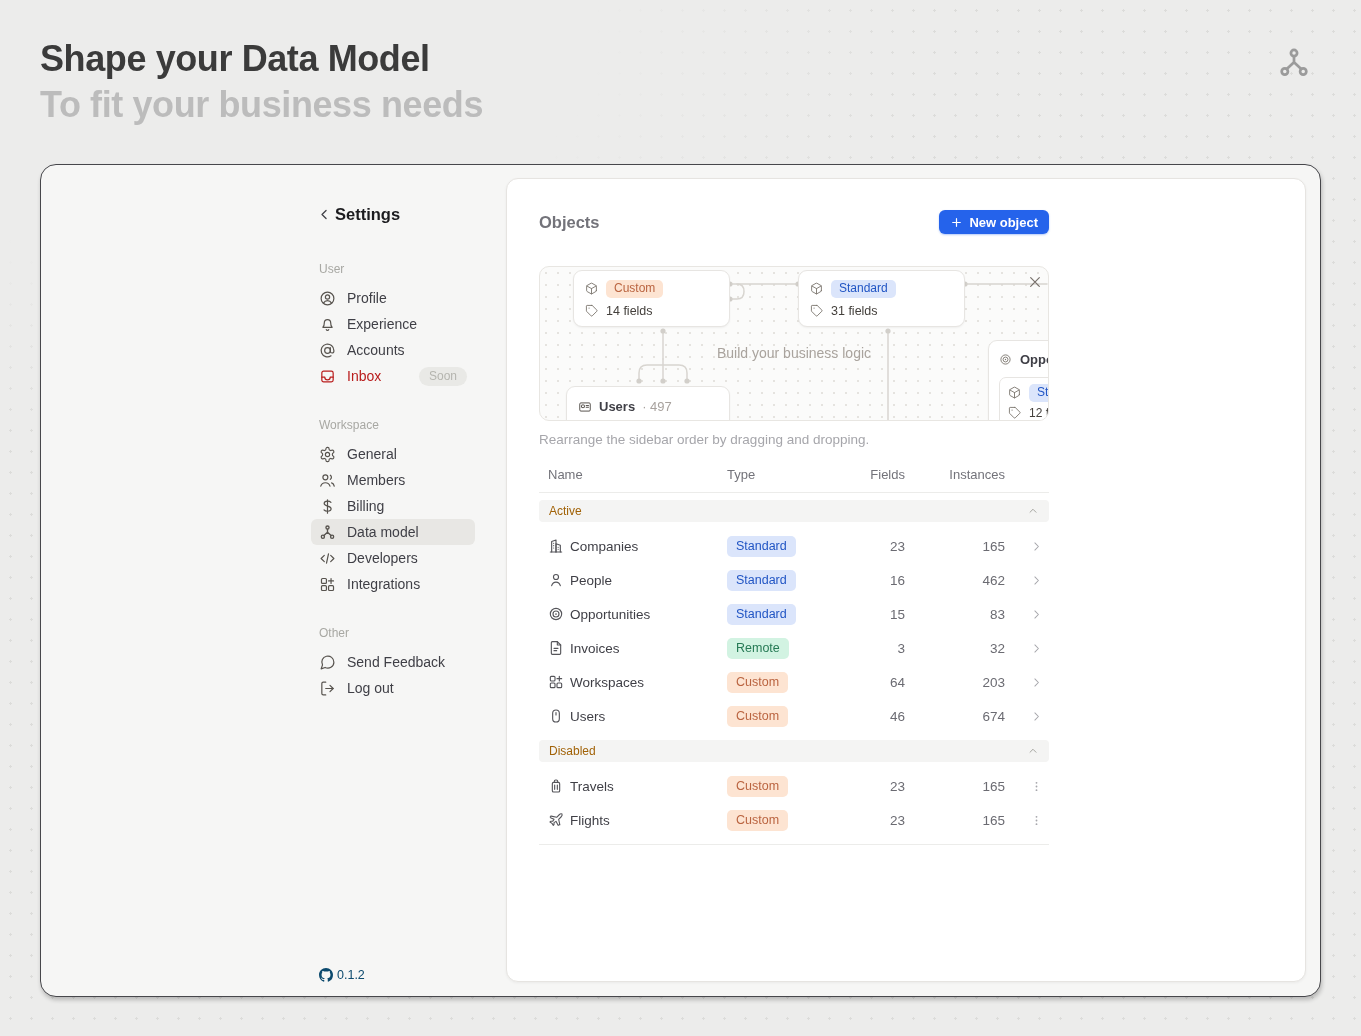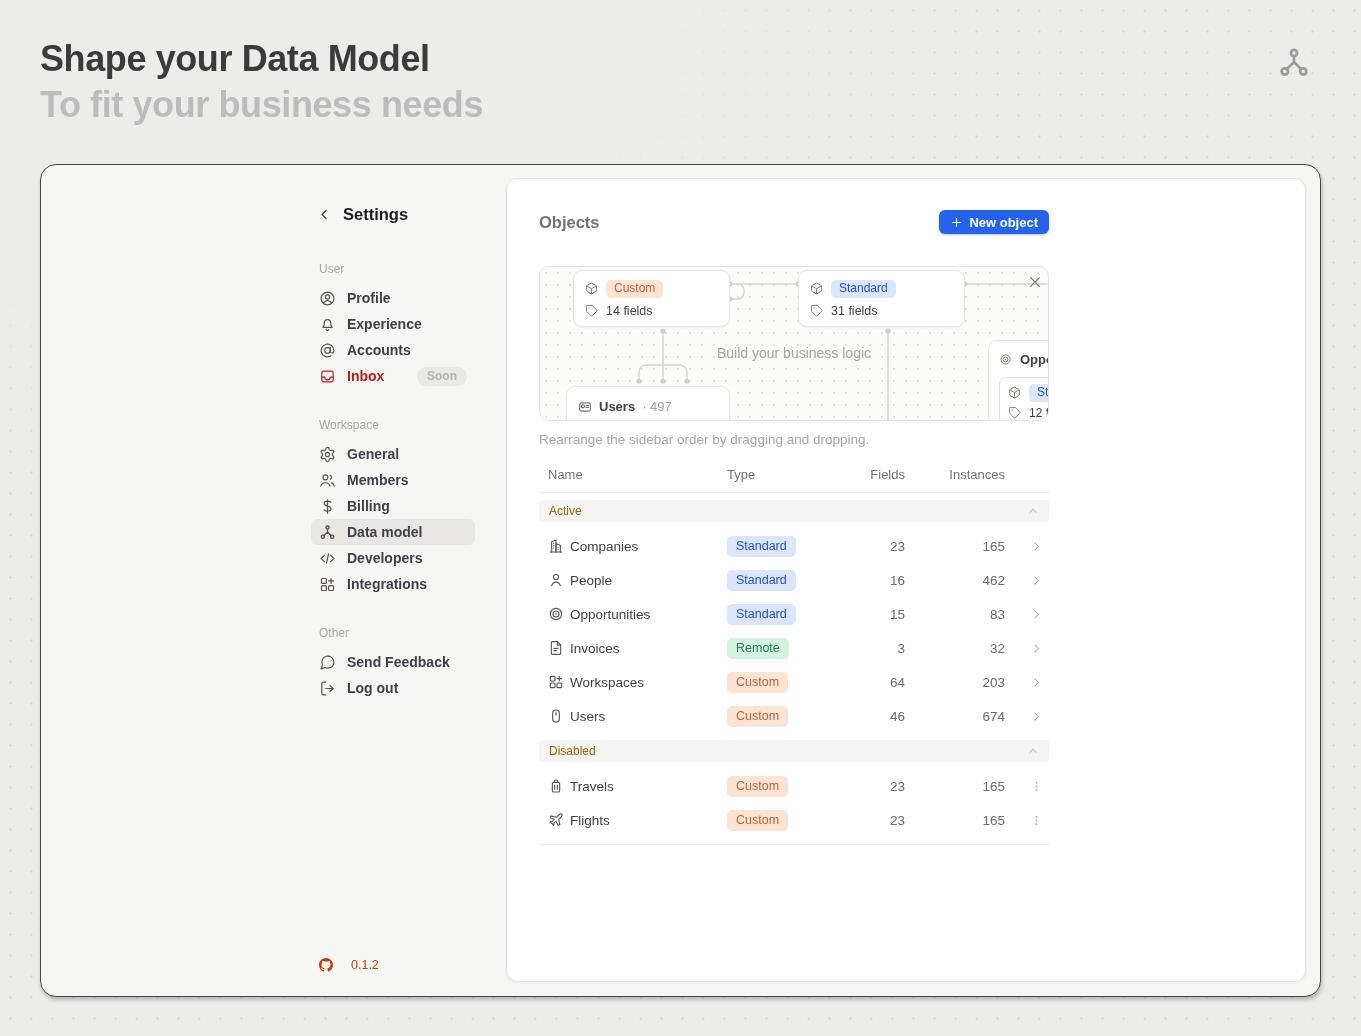--- a/index.html
+++ b/index.html
@@ -25,33 +25,33 @@
 
   
   .app-card{
     position:absolute;left:40px;top:164px;width:1281px;height:833px;box-sizing:border-box;
     background:#f6f6f5;border:1.5px solid #47474b;border-radius:16px;
     box-shadow:1px 3px 4px rgba(0,0,0,.22);
   }
 
   
   .sidebar{position:absolute;left:270px;top:0;bottom:0;width:212px;}
-  .settings-header{position:absolute;top:40px;left:6px;display:flex;align-items:center;gap:11px;cursor:pointer;}
+  .settings-header{position:absolute;top:40px;left:6px;display:flex;align-items:center;gap:3px;cursor:pointer;}
   .settings-header .icon{width:15px;height:15px;color:#3f3f46;}
   .settings-title{font-size:16.5px;font-weight:700;color:#1c1c1f;}
   .sidebar-sections{position:absolute;top:97px;left:0;width:164px;}
   .side-section{margin-bottom:29px;}
   .side-section-label{display:block;font-size:12px;color:#a8a8a3;padding-left:8px;margin-bottom:9px;}
-  .side-item{display:flex;align-items:center;gap:11px;height:26px;padding:0 8px;border-radius:6px;cursor:pointer;font-weight:bold;}
+  .side-item{display:flex;align-items:center;gap:11px;height:26px;padding:0 8px;border-radius:6px;cursor:pointer;}
   .side-item .icon{width:17px;height:17px;color:#57534e;}
   .side-item .side-label{font-size:14px;color:#3f3f46;white-space:nowrap;}
   .side-item.active{background:#e8e7e4;}
   .side-item.disabled .icon,.side-item.disabled .side-label{color:#b91c1c;}
   .soon-badge{margin-left:auto;font-size:12px;color:#b5b5af;background:var(--soon-bg,#e9e9e6);border-radius:999px;padding:2.5px 10px;}
-  .sidebar-footer{position:absolute;left:8px;bottom:24px;display:flex;align-items:center;gap:18px;color:#c2410c;font-size:12.5px;}
+  .sidebar-footer{position:absolute;left:8px;bottom:14px;display:flex;align-items:center;gap:4px;color:#0c4a6e;font-size:12.5px;}
   .sidebar-footer .icon{width:14px;height:14px;}
 
   
   .objects-panel{
     position:absolute;top:13px;left:465px;right:14px;bottom:14px;box-sizing:border-box;
     background:#ffffff;border:1px solid #e6e4e1;border-radius:12px;
     box-shadow:0 1px 3px rgba(0,0,0,.05);
   }
   .panel-content{position:absolute;left:32px;top:0;width:510px;}
   .panel-header{margin-top:30px;height:26px;display:flex;align-items:center;justify-content:space-between;}

